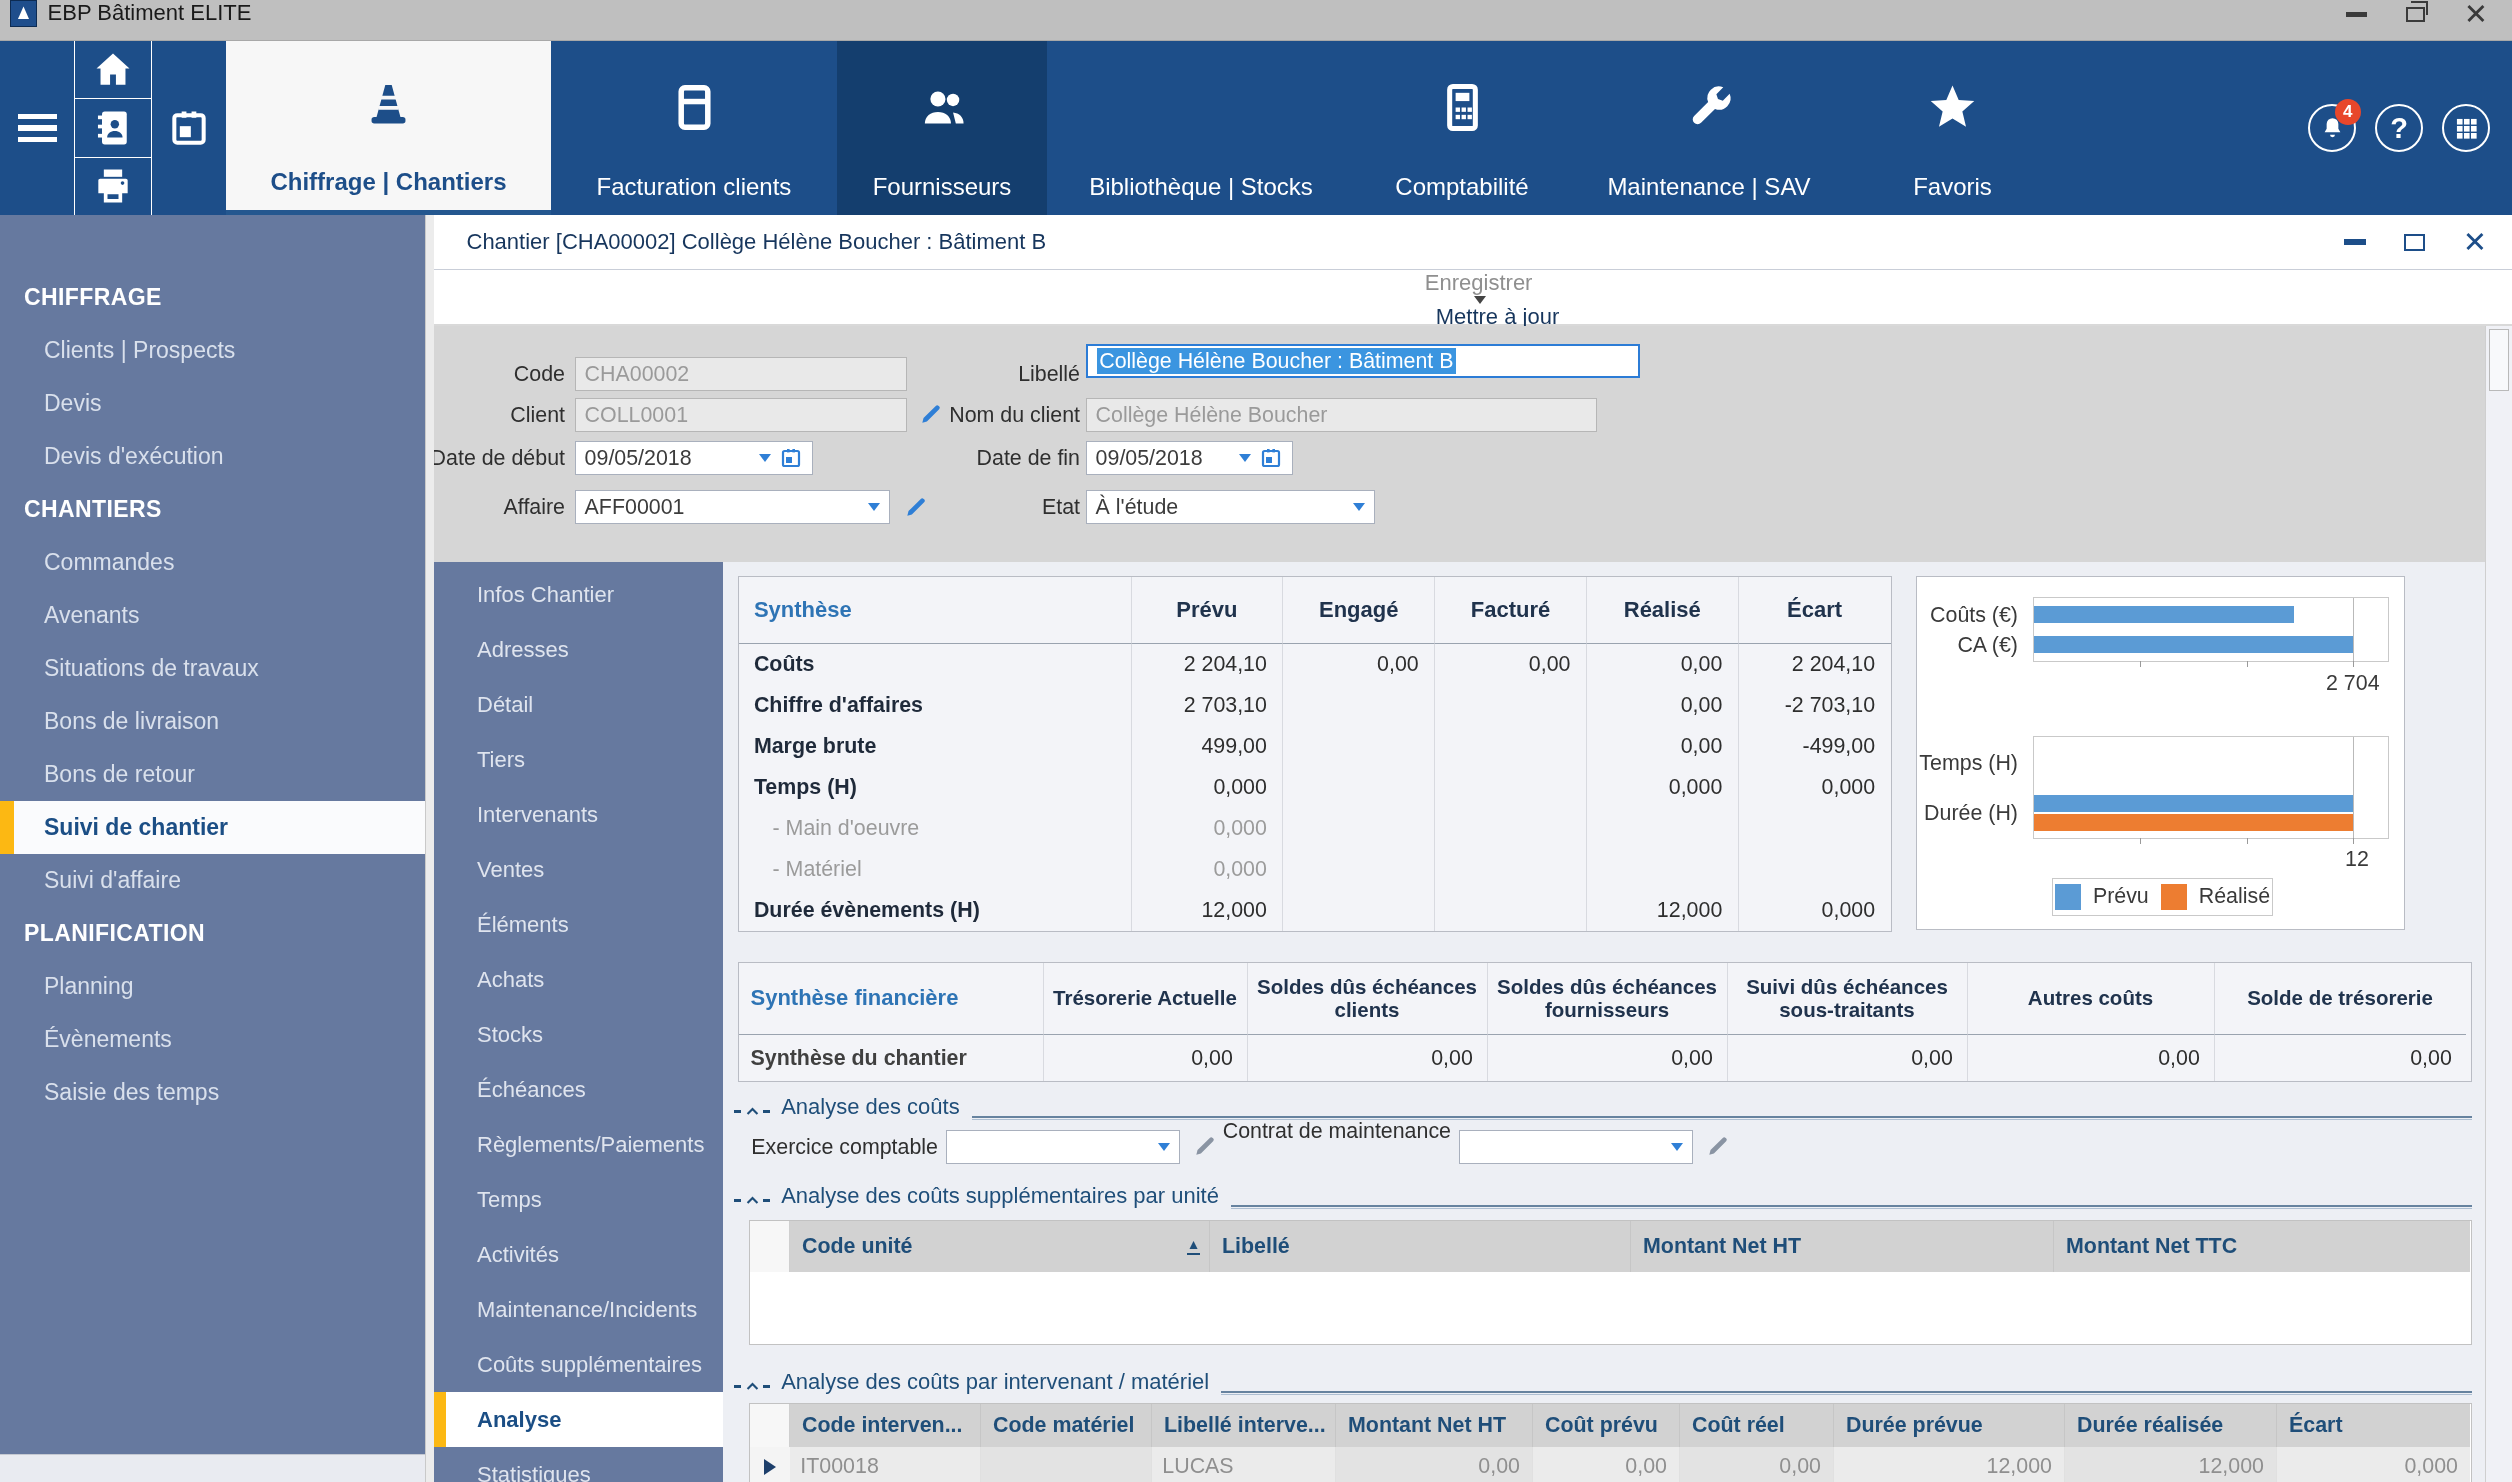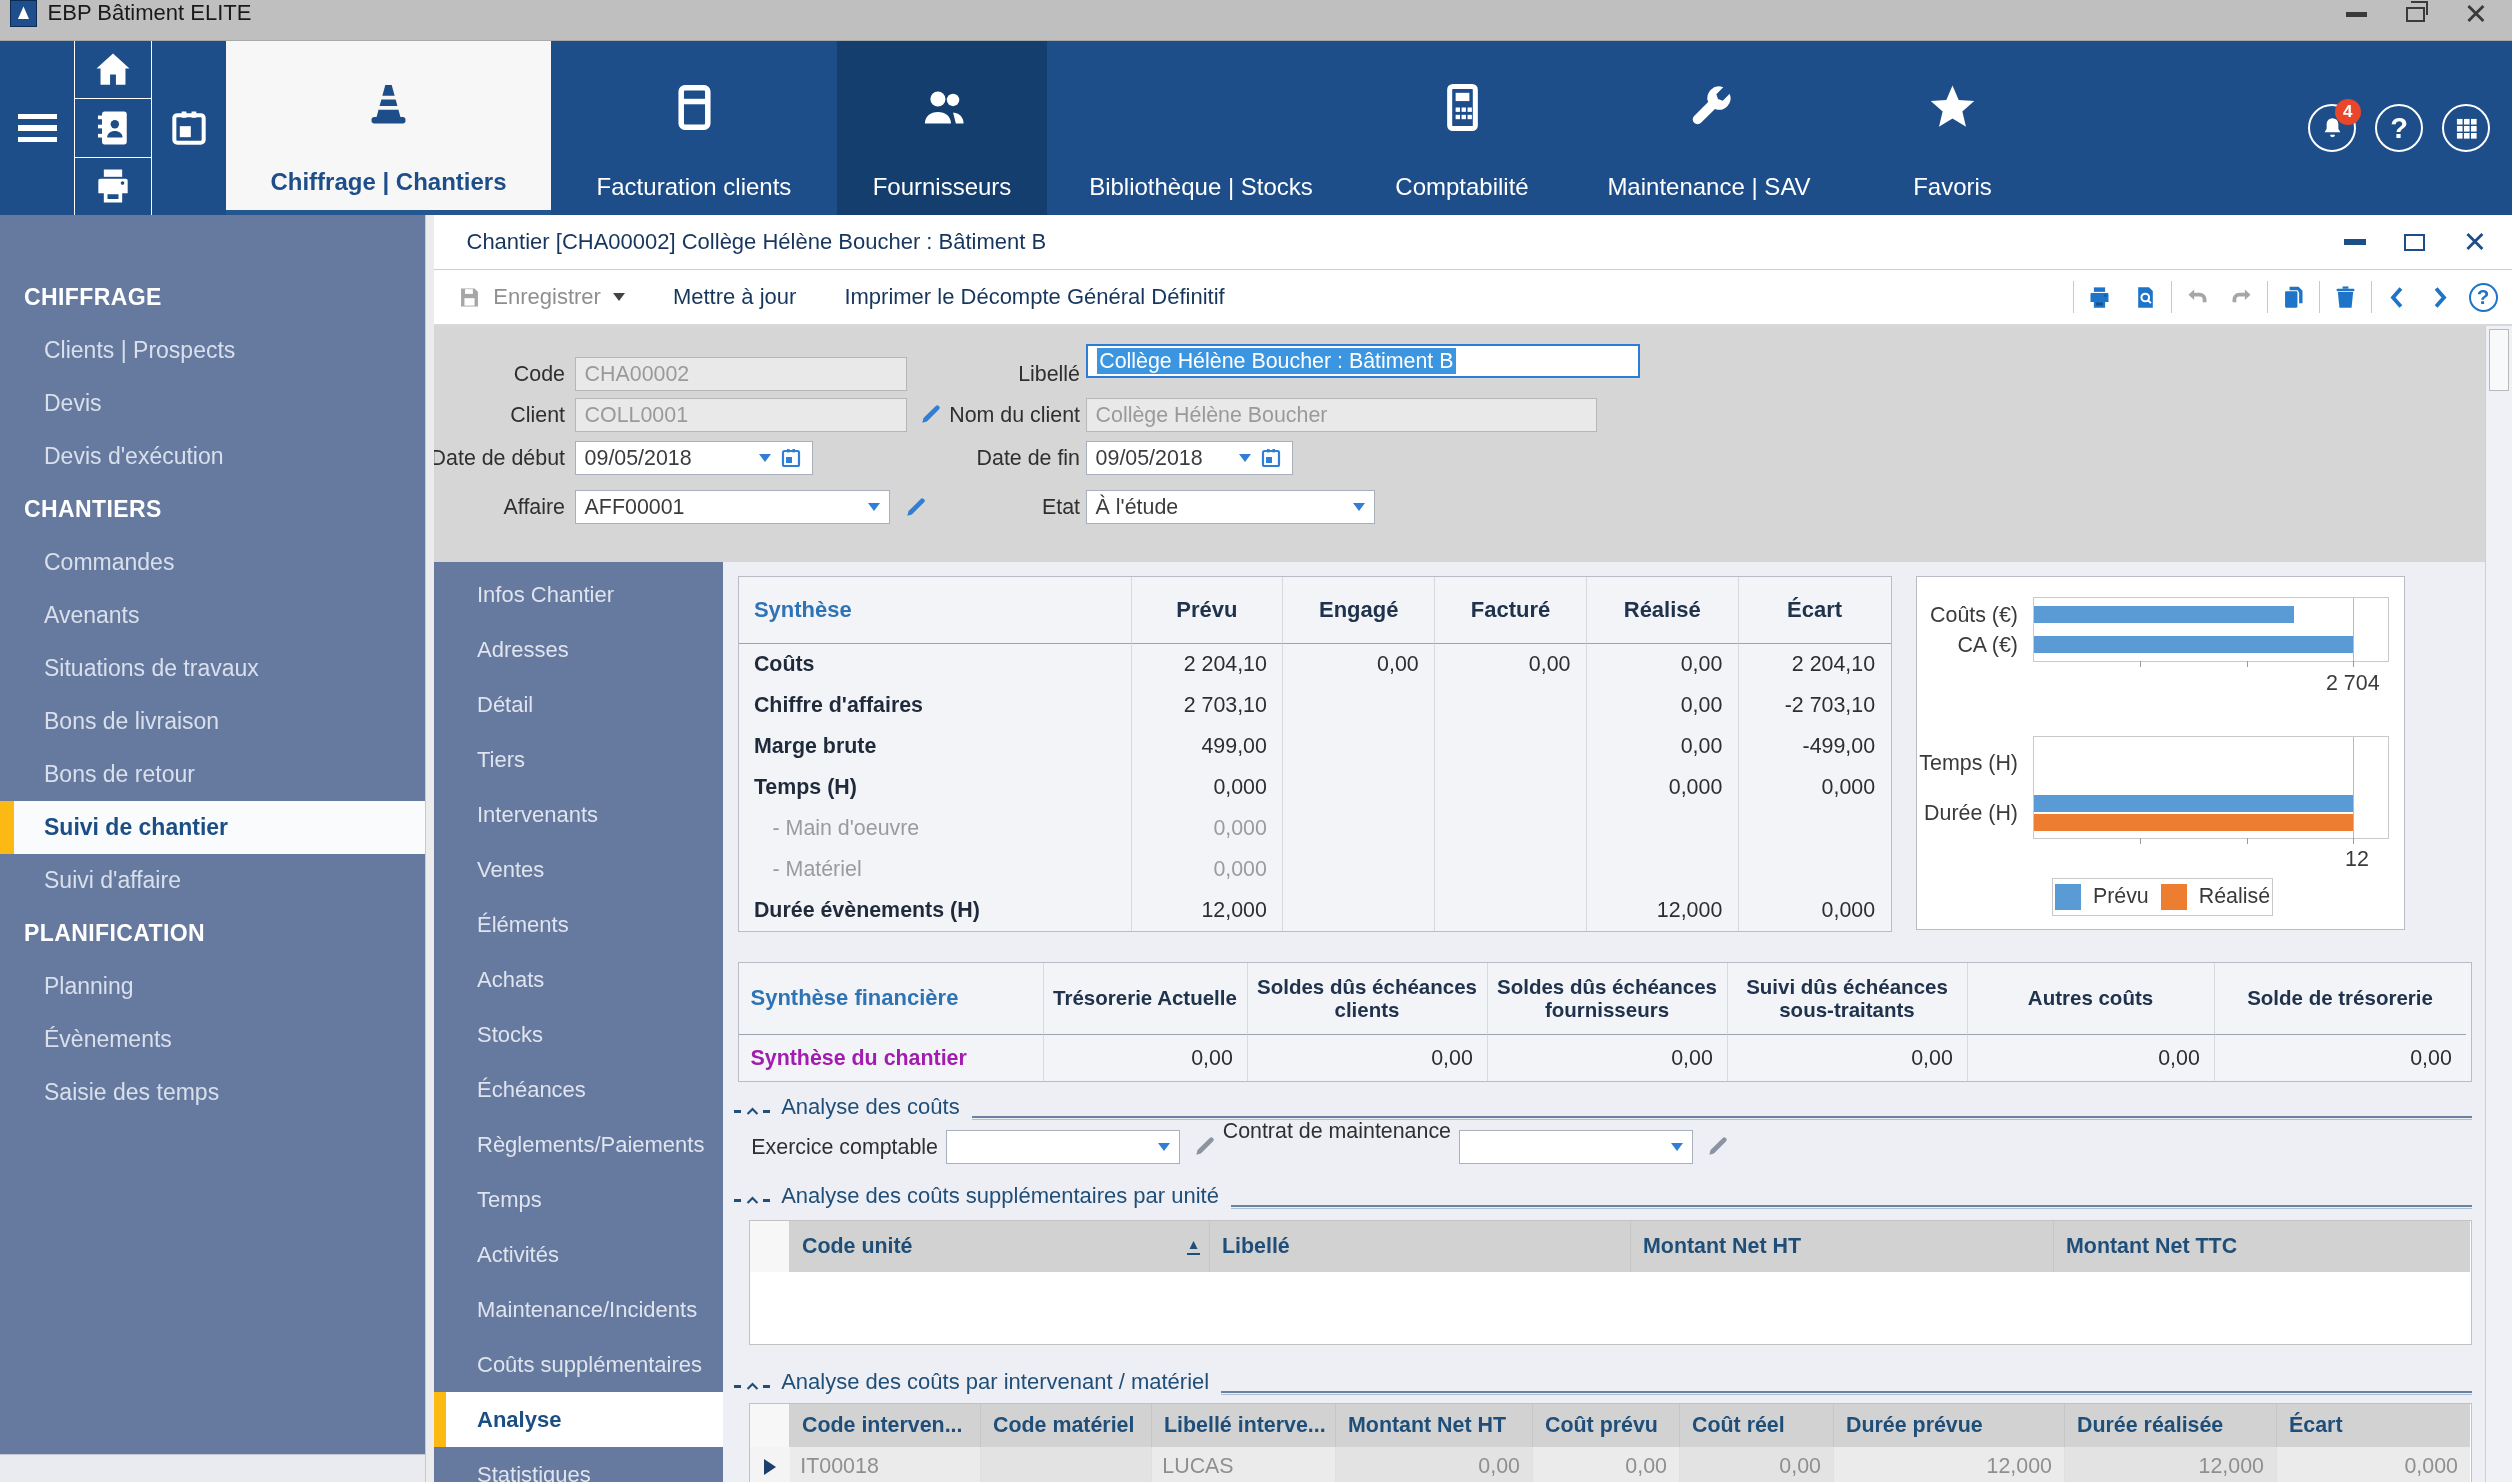--- a/index.html
+++ b/index.html
@@ -57,21 +57,21 @@
   
   #docwin{left:434px;top:215px;width:2079px;height:1267px;background:#eef0f5;overflow:hidden;}
   #doctitle{position:absolute;left:0;top:0;width:2079px;height:55px;background:#ffffff;border-bottom:0.9px solid #c9ced8;display:flex;align-items:center;}
   #doctitle .t{margin-left:32.5px;color:#17365d;font-size:22px;}
   #docbtns{margin-left:auto;display:flex;align-items:center;gap:38px;margin-right:26px;}
   .d-min{width:22px;height:5.1px;background:#1d4e89;}
   .d-max{width:20.5px;height:17px;border:2.6px solid #1d4e89;}
   .d-close{color:#1d4e89;font-size:29px;font-weight:bold;line-height:26px;}
 
   
-  #doctoolbar{position:absolute;left:0;top:55px;width:2079px;height:56px;background:#ffffff;border-bottom:2.6px solid #d9d9d9;display:flex;align-items:center;}
+  #doctoolbar{position:absolute;left:0;top:55px;width:2079px;height:56px;background:#ffffff;border-bottom:2.6px solid #d9d9d9;display:flex;align-items:center;flex-direction:column;}
   .tb-txt{font-size:22px;white-space:nowrap;}
   .tb-grey{color:#8f8f8f;}
   .tb-navy{color:#17365d;}
   .tb-sep{width:0.9px;height:32.5px;background:#c9c9c9;margin:0 12px;}
   .tb-ic{width:27px;height:27px;}
   .blue{fill:#1e74c8;color:#1e74c8;}
   .greyic{fill:#a6a6a6;color:#a6a6a6;}
   .caret{width:0;height:0;border-left:6.8px solid transparent;border-right:6.8px solid transparent;border-top:8.6px solid #444;margin-left:12px;}
 
   
@@ -117,21 +117,21 @@
   .btick{position:absolute;width:0.9px;height:6px;background:#9a9a9a;top:100%;}
   #legend{position:absolute;left:135px;top:301px;width:221px;height:38px;border:0.9px solid #c9c9c9;display:flex;align-items:center;justify-content:center;gap:12px;font-size:21.4px;color:#3a3a3a;}
   .sw{width:26px;height:26px;flex:none;}
 
   
   #fin{position:absolute;left:14.5px;top:400px;width:1734px;height:120px;background:#f3f4f8;border:0.9px solid #b9bcc4;display:grid;grid-template-columns:305px 204px 240px 240px 240px 247px 251px;grid-template-rows:72px 46px;}
   .fc{display:flex;align-items:center;border-right:0.9px solid #d8dae0;overflow:hidden;}
   .fc.last{border-right:none;}
   .fc.hdr{border-bottom:1.7px solid #9aa3af;font-weight:bold;color:#20334d;justify-content:center;text-align:center;font-size:20.5px;line-height:1.12;}
   .fc.hdr.title{justify-content:flex-start;padding-left:12px;color:#2e74b5;font-size:22px;text-align:left;}
-  .fc.lab{padding-left:12px;font-weight:bold;color:#a21caf;font-size:21.4px;white-space:nowrap;}
+  .fc.lab{padding-left:12px;font-weight:bold;color:#404040;font-size:21.4px;white-space:nowrap;}
   .fc.val{justify-content:flex-end;padding-right:13.7px;font-size:21.4px;color:#2e2e2e;}
 
   
   .sect{position:absolute;left:8.6px;width:1740px;display:flex;align-items:flex-end;color:#1f4e79;font-size:22px;white-space:nowrap;}
   .sect .rule{flex:1;height:4.3px;border-top:2.6px solid #67839f;border-bottom:0.9px solid #aebfd2;margin-left:12px;}
   .colico{display:flex;align-items:center;margin-right:8.6px;color:#1f4e79;}
   .colico .dash{width:6.8px;height:2.6px;background:#1f4e79;margin:0 2.6px;}
   .colico svg{width:17px;height:17px;stroke:#1f4e79;fill:none;stroke-width:3;}
 
   

